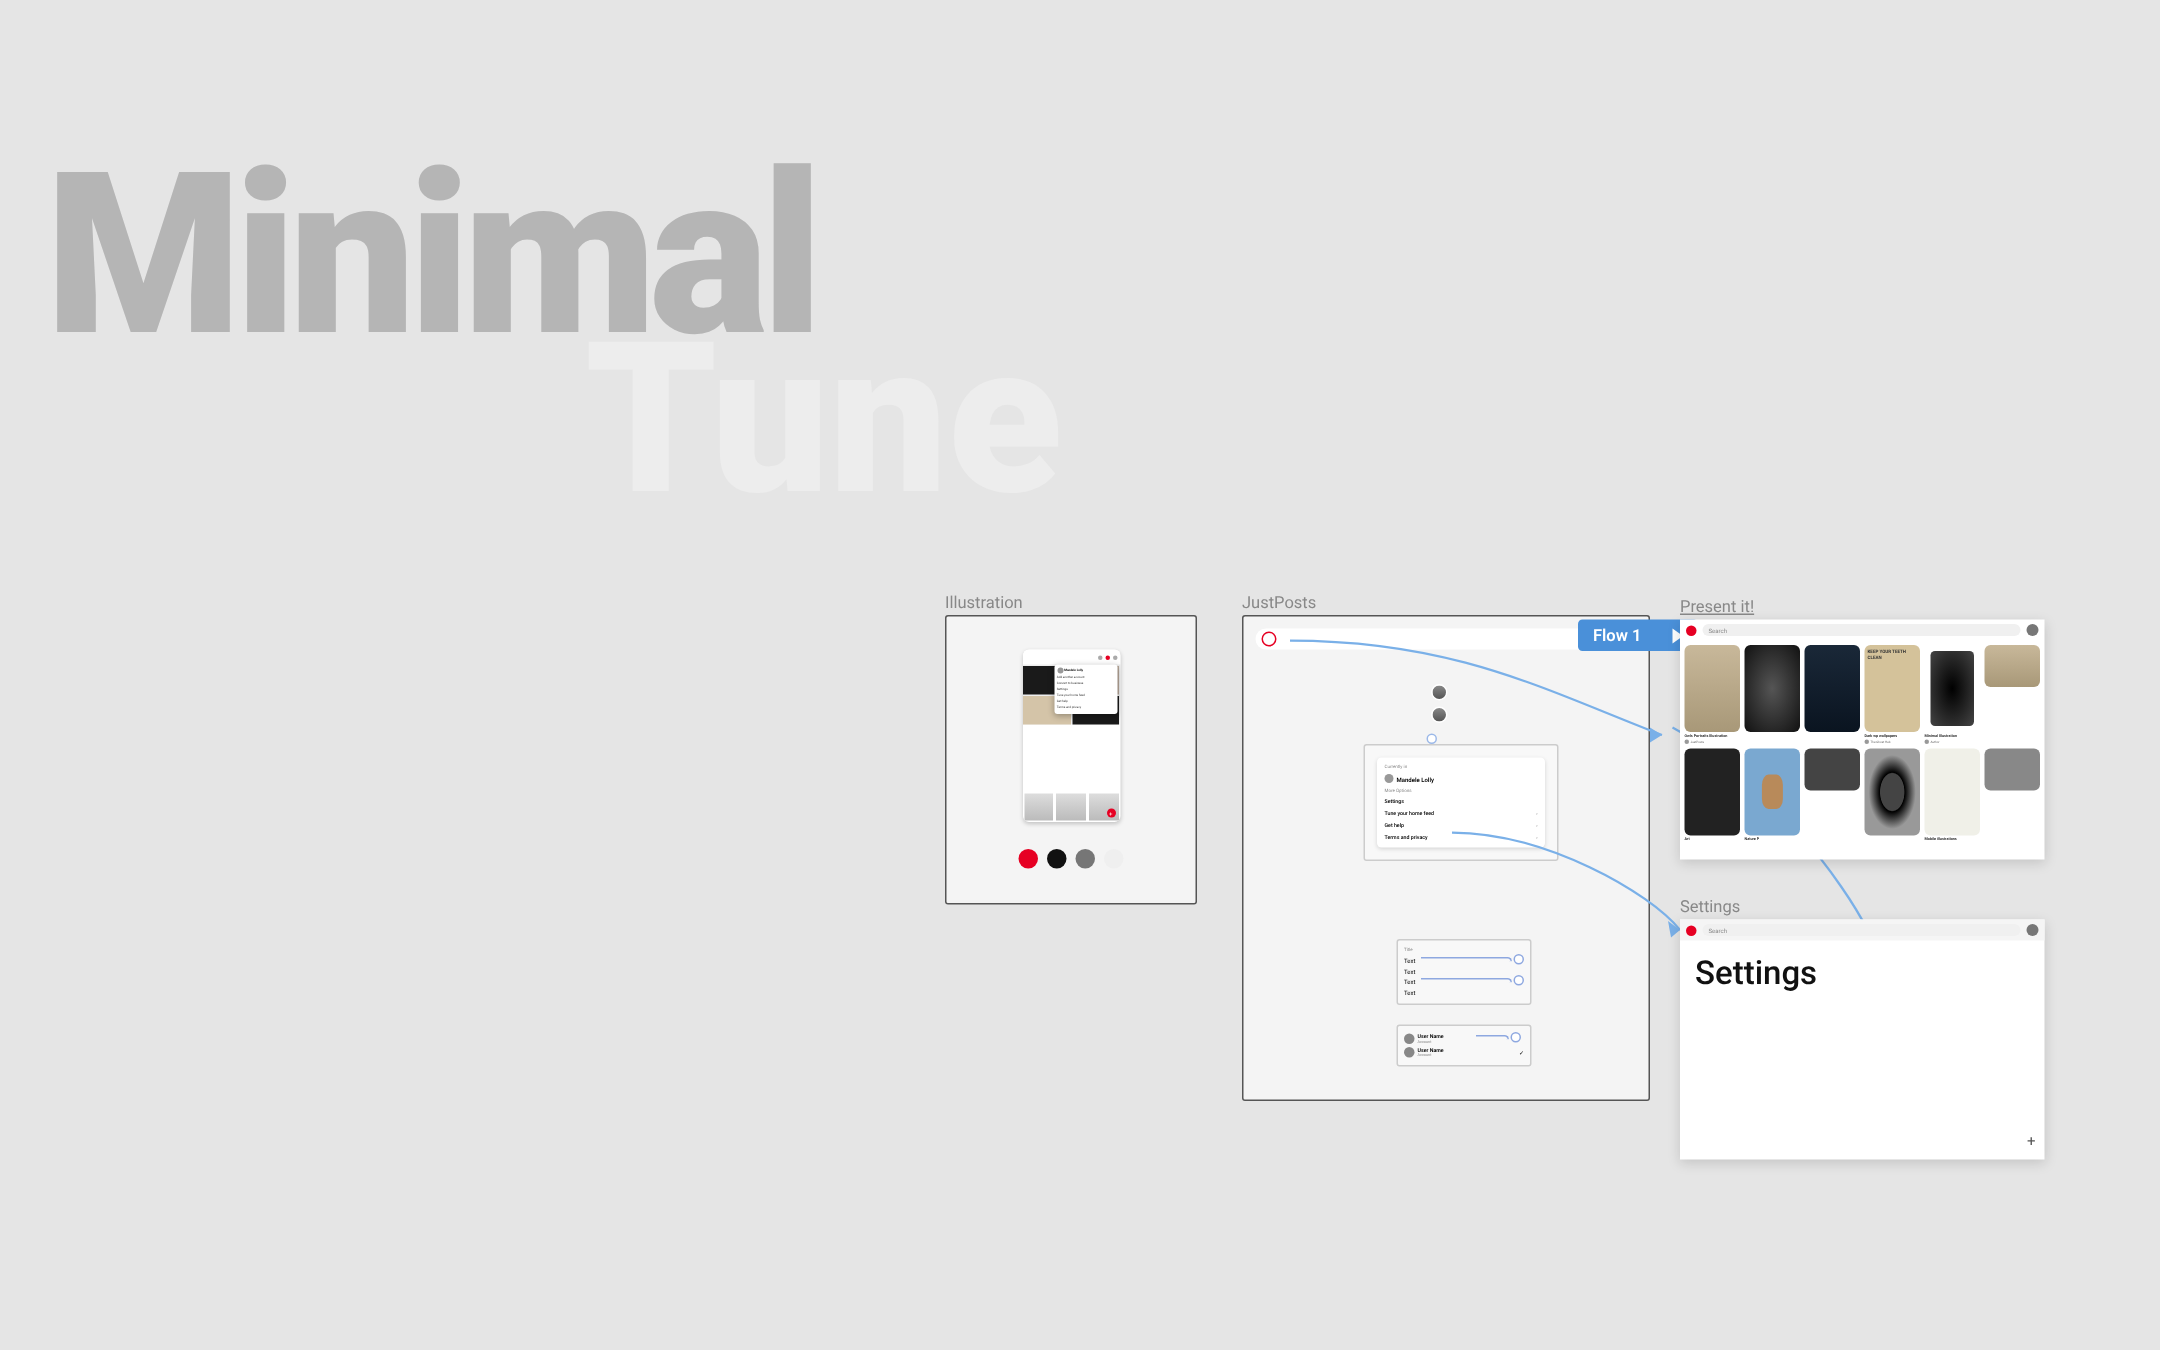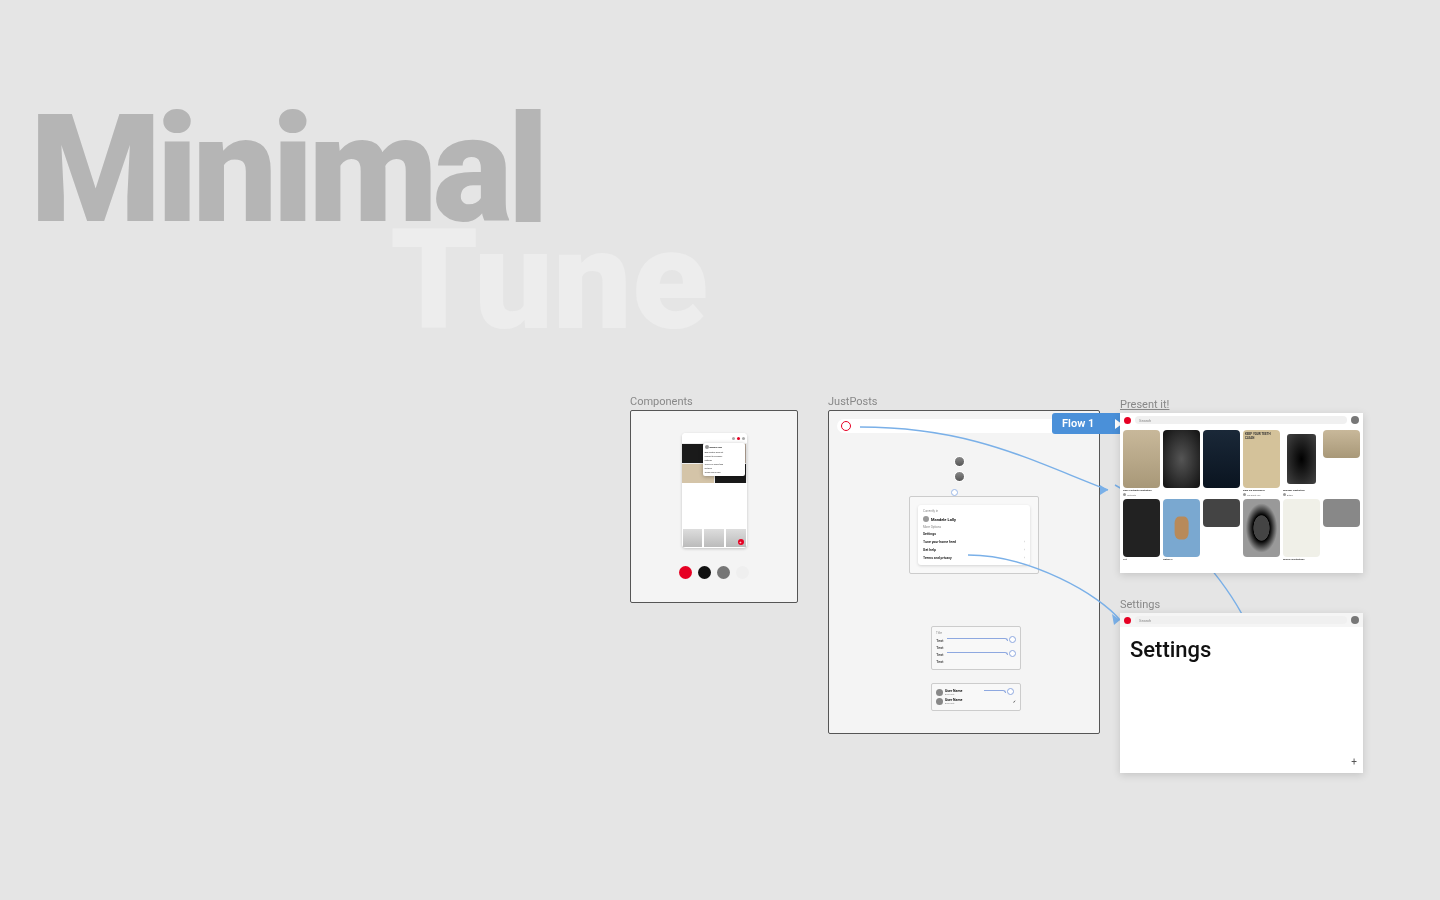--- a/index.html
+++ b/index.html
@@ -382,21 +382,21 @@
     .arrow-head {
       fill: #7ab0e8;
     }
   </style>
 </head>
 <body>
 
 <div class="hero-title">Minimal</div>
 <div class="hero-subtitle">Tune</div>
 
-<div class="frame-label" style="left:630px;top:395px;">Components</div>
+<div class="frame-label" style="left:630px;top:395px;">Illustration</div>
 <div class="frame screenshots-frame">
   <div class="phone-mock">
     <div class="phone-top">
       <div class="top-dot gray"></div>
       <div class="top-dot red"></div>
       <div class="top-dot gray"></div>
     </div>
     <div class="phone-feed">
       <div class="feed-col">
           <div class="feed-item a"></div>

